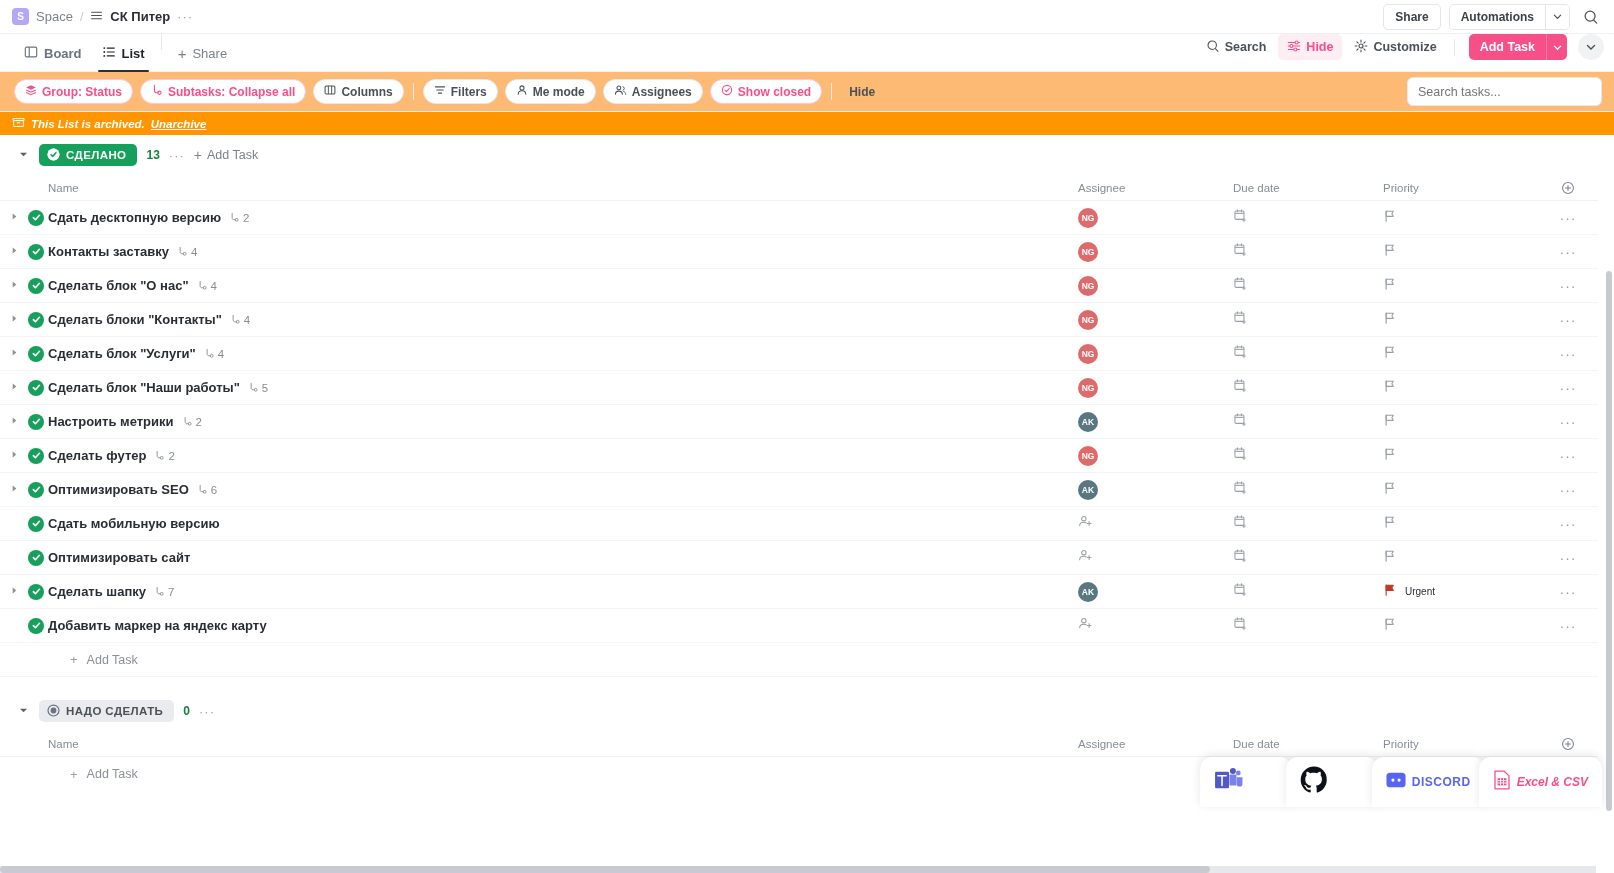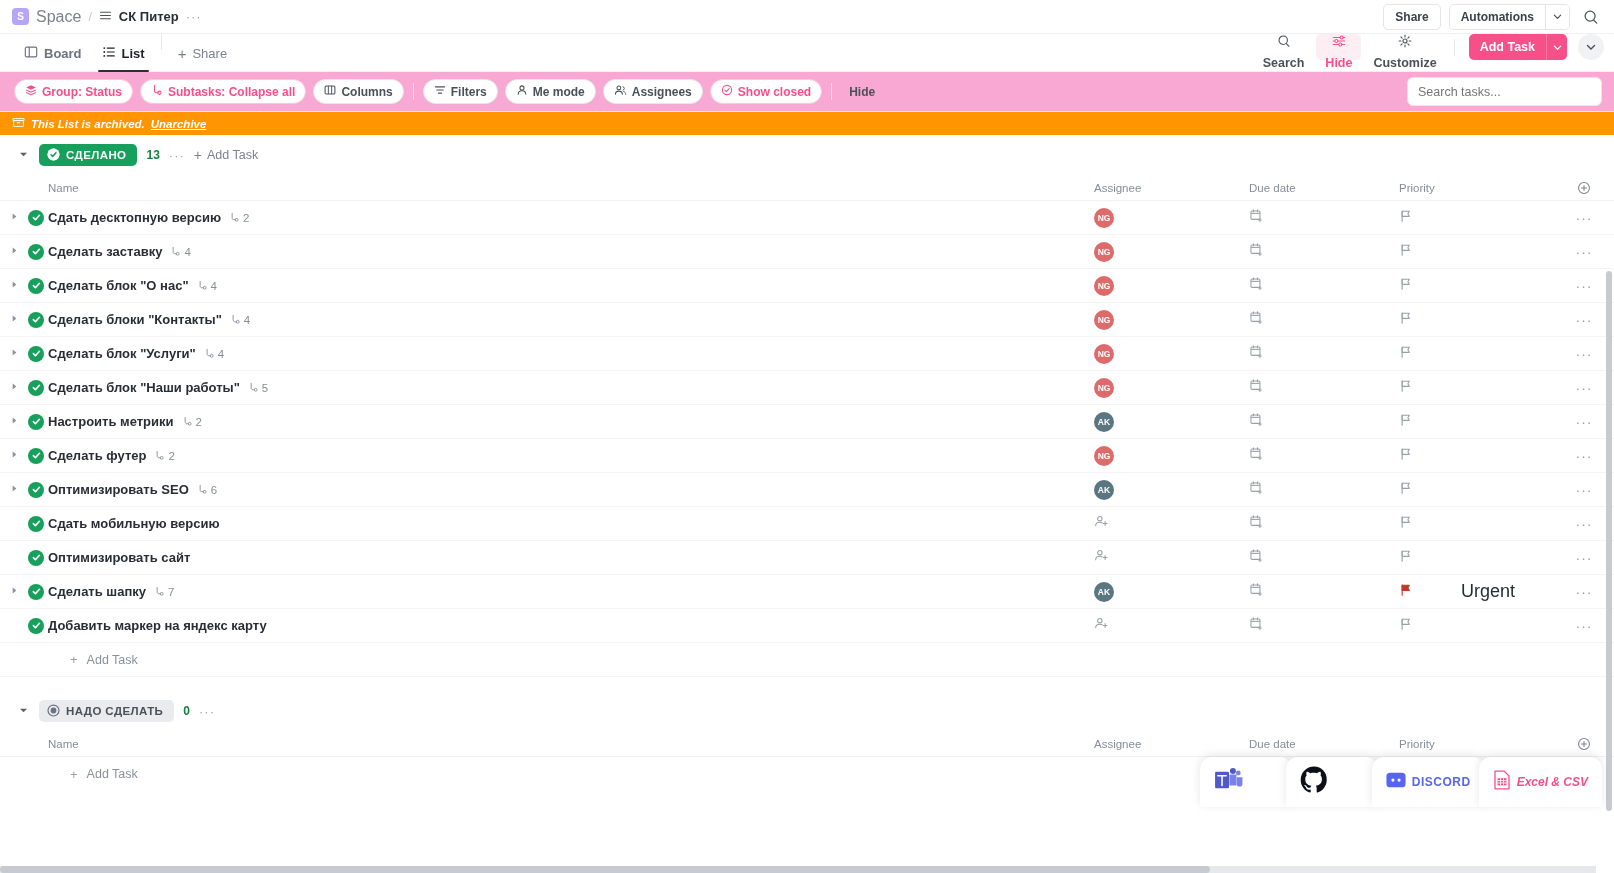--- a/index.html
+++ b/index.html
@@ -21,21 +21,21 @@
     border-bottom: 1px solid #eef0f2;
     background: #fff;
   }
   .crumb { display: flex; align-items: center; gap: 7px; }
   .space-badge {
     width: 17px; height: 17px; border-radius: 4px;
     background: #b5a6f7; color: #fff;
     font-size: 10px; font-weight: 700;
     display: flex; align-items: center; justify-content: center;
   }
-  .crumb-space { font-size: 16px; color: #7c828d; }
+  .crumb-space { font-size: 13px; color: #7c828d; }
   .crumb-sep { font-size: 12.5px; color: #c5c8ce; }
   .crumb-list-icon { font-size: 12px; color: #4b5158; line-height: 1; }
   .crumb-title { font-size: 13px; font-weight: 700; color: #292d34; }
   .crumb-dots { font-size: 13px; color: #9aa0a8; letter-spacing: 1px; cursor: pointer; }
   .topbar-right { margin-left: auto; display: flex; align-items: center; gap: 8px; }
   .btn-outline {
     height: 26px; padding: 0 11px;
     border: 1px solid #e3e5e8; border-radius: 5px;
     background: #fff; font-size: 12px; color: #3c424a; font-weight: 600;
     display: flex; align-items: center; cursor: pointer;
@@ -63,21 +63,21 @@
   .vtab.active::after {
     content: ""; position: absolute; left: 6px; right: 6px; bottom: 0;
     height: 2px; background: #2b2f38; border-radius: 2px;
   }
   .vdivider { width: 1px; height: 16px; background: #e6e8eb; margin: 0 6px; }
   .vtab-add { color: #7c828d; font-weight: 500; }
   .views-right { margin-left: auto; display: flex; align-items: center; gap: 3px; }
   .tool {
     display: flex; align-items: center; gap: 5px;
     height: 26px; padding: 0 9px; border-radius: 5px;
-    font-size: 12.5px; color: #4b5158; font-weight: 600; cursor: pointer; flex-direction: column;
+    font-size: 12.5px; color: #4b5158; font-weight: 600; cursor: pointer;
   }
   .tool.pink { color: #fb4c85; background: #fdeef3; }
   .addtask {
     display: flex; align-items: stretch; border-radius: 5px; overflow: hidden; margin-left: 6px;
   }
   .addtask .lbl {
     background: #f74f87; color: #fff; font-size: 12.5px; font-weight: 700;
     padding: 0 11px; height: 26px; display: flex; align-items: center; cursor: pointer;
   }
   .addtask .car {
@@ -90,21 +90,21 @@
     display: flex; align-items: center; justify-content: center; margin-left: 8px; cursor: pointer;
   }
   .tool-sep { width: 1px; height: 17px; background: #e6e8eb; margin: 0 5px; }
 
   
   .filterbar {
     height: 40px; min-height: 40px;
     display: flex; align-items: center;
     padding: 0 12px 0 14px;
     border-bottom: 1px solid #eef0f2;
-    background: #f9a8d4;
+    background: #fdba74;
   }
   .chip {
     display: flex; align-items: center; gap: 5px;
     height: 25px; padding: 0 10px;
     border: 1px solid #e6e8eb; border-radius: 14px;
     font-size: 12px; color: #4b5158; font-weight: 600;
     cursor: pointer; margin-right: 7px; white-space: nowrap; background: #fff;
   }
   .chip.pink { border-color: #fbc6d8; color: #f74f87; }
   .chip-sep { width: 1px; height: 17px; background: #e6e8eb; margin: 0 9px 0 2px; }
@@ -121,21 +121,21 @@
     height: 23px; min-height: 23px;
     background: #ff9500; color: #fff;
     display: flex; align-items: center; gap: 6px;
     padding: 0 12px; font-size: 11.5px; font-weight: 700;
     font-style: italic;
   }
   .archbanner a { color: #fff; text-decoration: underline; cursor: pointer; }
 
   
   .scroll { flex: 1; overflow: hidden; position: relative; background: #fff; }
-  .scrollinner { padding: 0 0 0 0; }
+  .scrollinner { padding: 0 16px 0 0; }
 
   
   .grouphdr { display: flex; align-items: center; gap: 9px; height: 40px; padding-left: 18px; }
   .gcaret { color: #5c6168; font-size: 9px; cursor: pointer; width: 12px; }
   .gbadge {
     display: flex; align-items: center; gap: 6px;
     height: 22px; padding: 0 11px 0 8px; border-radius: 5px;
     font-size: 11.5px; font-weight: 700; letter-spacing: .4px;
   }
   .gbadge.done { background: #17a05b; color: #fff; }
@@ -174,21 +174,21 @@
   .tlabel { font-size: 13px; font-weight: 700; color: #292d34; cursor: pointer; }
   .subcount { display: flex; align-items: center; gap: 3px; font-size: 11.5px; color: #868d96; }
   .tassignee { width: 155px; display: flex; align-items: center; }
   .avatar {
     width: 20px; height: 20px; border-radius: 50%;
     color: #fff; font-size: 8.5px; font-weight: 700;
     display: flex; align-items: center; justify-content: center; cursor: pointer;
   }
   .tdue { width: 150px; display: flex; align-items: center; }
   .tprio { width: 155px; display: flex; align-items: center; gap: 8px; }
-  .prio-label { font-size: 18px; color: #292d34; margin-left: 40px; }
+  .prio-label { font-size: 10px; color: #292d34; }
   .tmore { width: 60px; display: flex; align-items: center; justify-content: center; font-size: 14px; color: #9aa0a8; letter-spacing: 1px; cursor: pointer; }
 
   .addtaskrow {
     display: flex; align-items: center; gap: 9px;
     height: 34px; padding-left: 70px;
     font-size: 12.5px; color: #8b9099; cursor: pointer;
     border-bottom: 1px solid #f3f4f6;
   }
   .addtaskrow .pl { color: #9aa0a8; font-size: 13px; }
 
@@ -495,21 +495,21 @@
           <div class="trow">
             <div class="tname">
               <span class="tcaret"><svg width="9" height="9" viewBox="0 0 10 10">
                   <path d="M3 1.6L7 5 3 8.4z" fill="#8b9099"></path>
                 </svg></span>
               <span class="tstatus">
                 <svg width="11" height="11" viewBox="0 0 12 12">
                   <path d="M2.6 6.2l2.2 2.2 4.4-4.8" stroke="#fff" stroke-width="1.8" fill="none" stroke-linecap="round" stroke-linejoin="round"></path>
                 </svg>
               </span>
-              <span class="tlabel">Сделать заставку</span>
+              <span class="tlabel">Контакты заставку</span>
               <span class="subcount">
                 <svg width="11" height="11" viewBox="0 0 14 14" fill="none">
                   <path d="M4 1.8v5.6c0 1.5 1 2.5 2.5 2.5h1.6" stroke="#868d96" stroke-width="1.15" stroke-linecap="round"></path>
                   <circle cx="9.8" cy="9.9" r="1.8" stroke="#868d96" stroke-width="1.15"></circle>
                 </svg>
                 <span>4</span>
               </span>
             </div>
             <div class="tassignee">
               <span class="avatar" style="background:#dd6b6b">NG</span>

